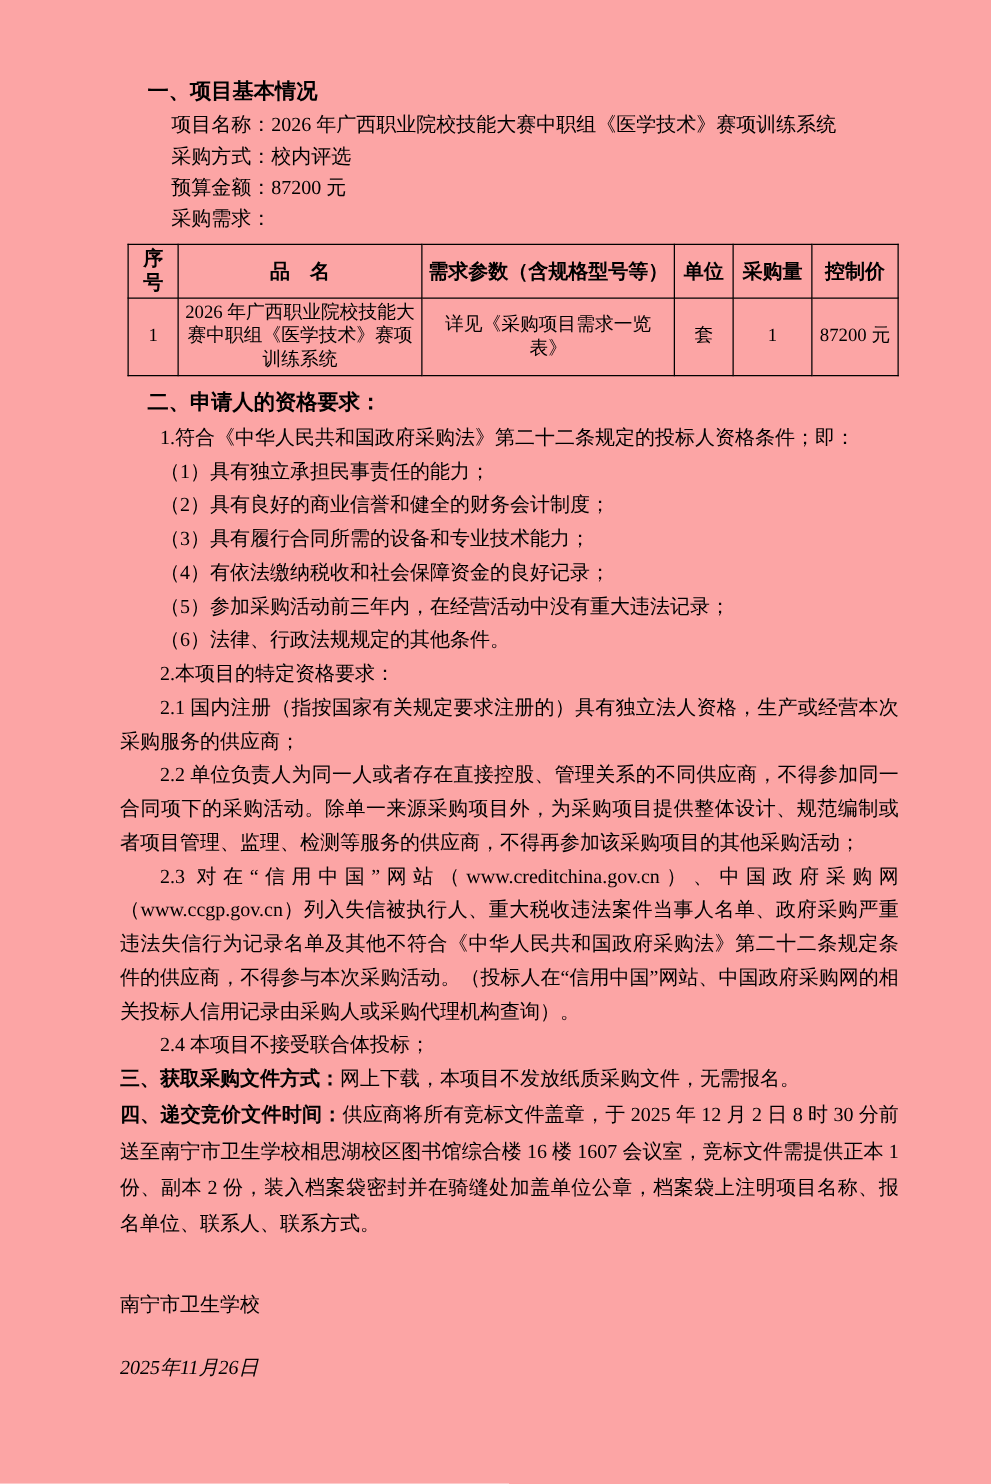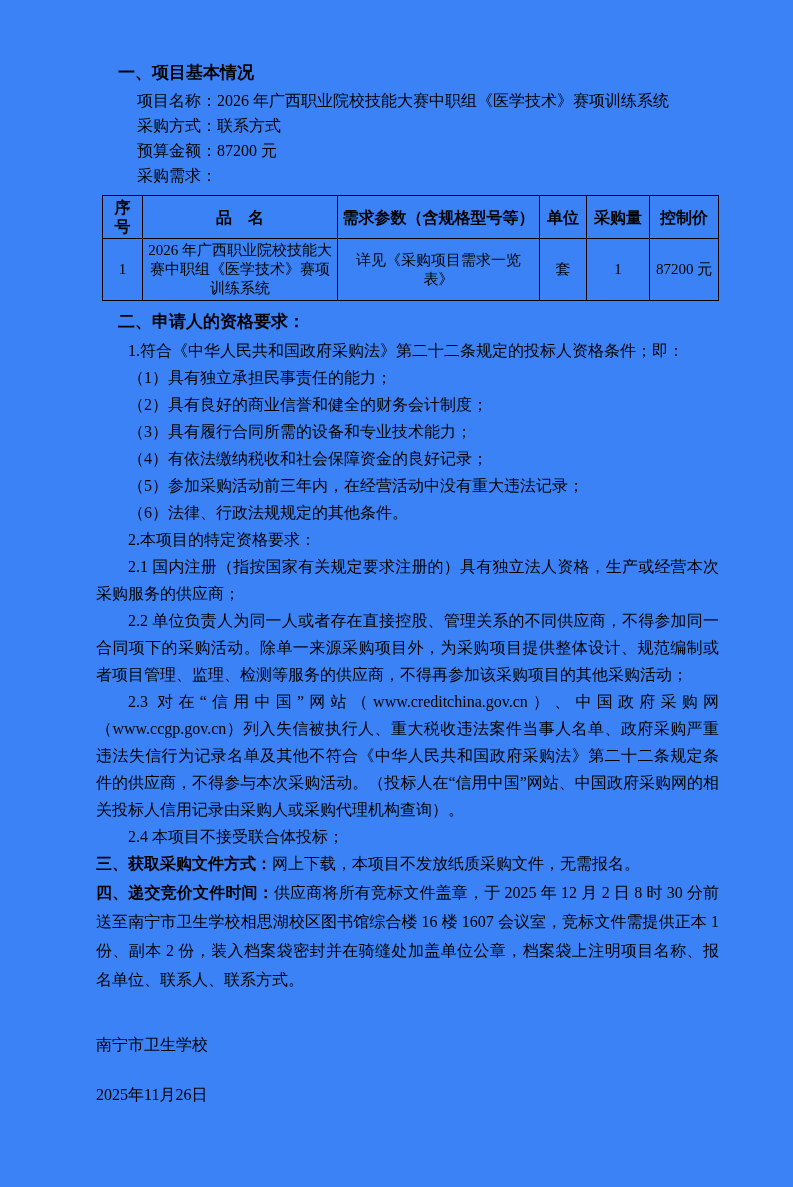--- a/index.html
+++ b/index.html
@@ -6,21 +6,21 @@
     margin: 0;
     padding: 0;
     background: #ffffff;
   }
   .page {
     position: relative;
     width: 793px;
     height: 1187px;
     box-sizing: border-box;
     padding: 58px 74px 20px 96px;
-    background: #3b82f6;
+    background: #fca5a5;
     color: #000000;
     font-family: "Liberation Serif", "DejaVu Serif", serif;
     font-size: 16px;
     overflow: hidden;
   }
   .heading {
     margin: 0;
     font-size: 17px;
     font-weight: 700;
     line-height: 30px;
@@ -75,30 +75,30 @@
     line-height: 28px;
     text-indent: 45px;
   }
   .phone-line b { font-weight: 700; }
   .footer {
     text-align: left;
     padding-right: 33px;
   }
   .footer p { margin: 0; line-height: 25px; }
   .footer .org-line  { margin-top: 38px; }
-  .footer .date-line { margin-top: 25px; }
+  .footer .date-line { margin-top: 25px; font-style: italic; }
 </style>
 </head>
 <body>
 
 <div class="page">
 
   <h2 class="heading">一、项目基本情况</h2>
   <p class="info-line">项目名称：2026 年广西职业院校技能大赛中职组《医学技术》赛项训练系统</p>
-  <p class="info-line">采购方式：联系方式</p>
+  <p class="info-line">采购方式：校内评选</p>
   <p class="info-line">预算金额：87200 元</p>
   <p class="info-line">采购需求：</p>
 
   <table class="req-table">
     <colgroup>
       <col style="width:40px">
       <col style="width:195px">
       <col style="width:202px">
       <col style="width:47px">
       <col style="width:63px">

